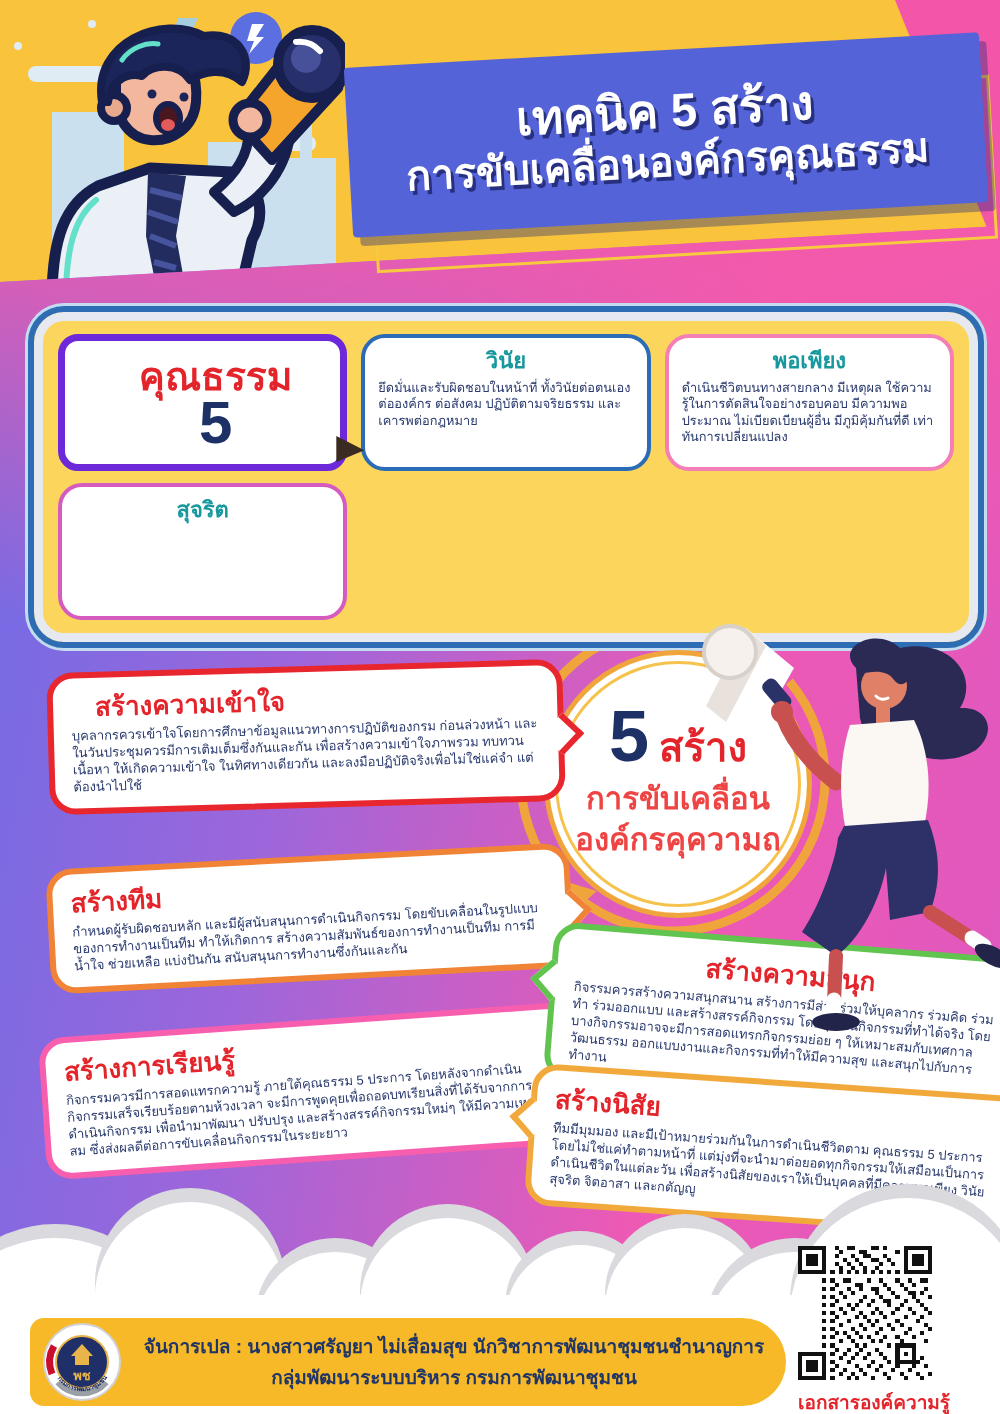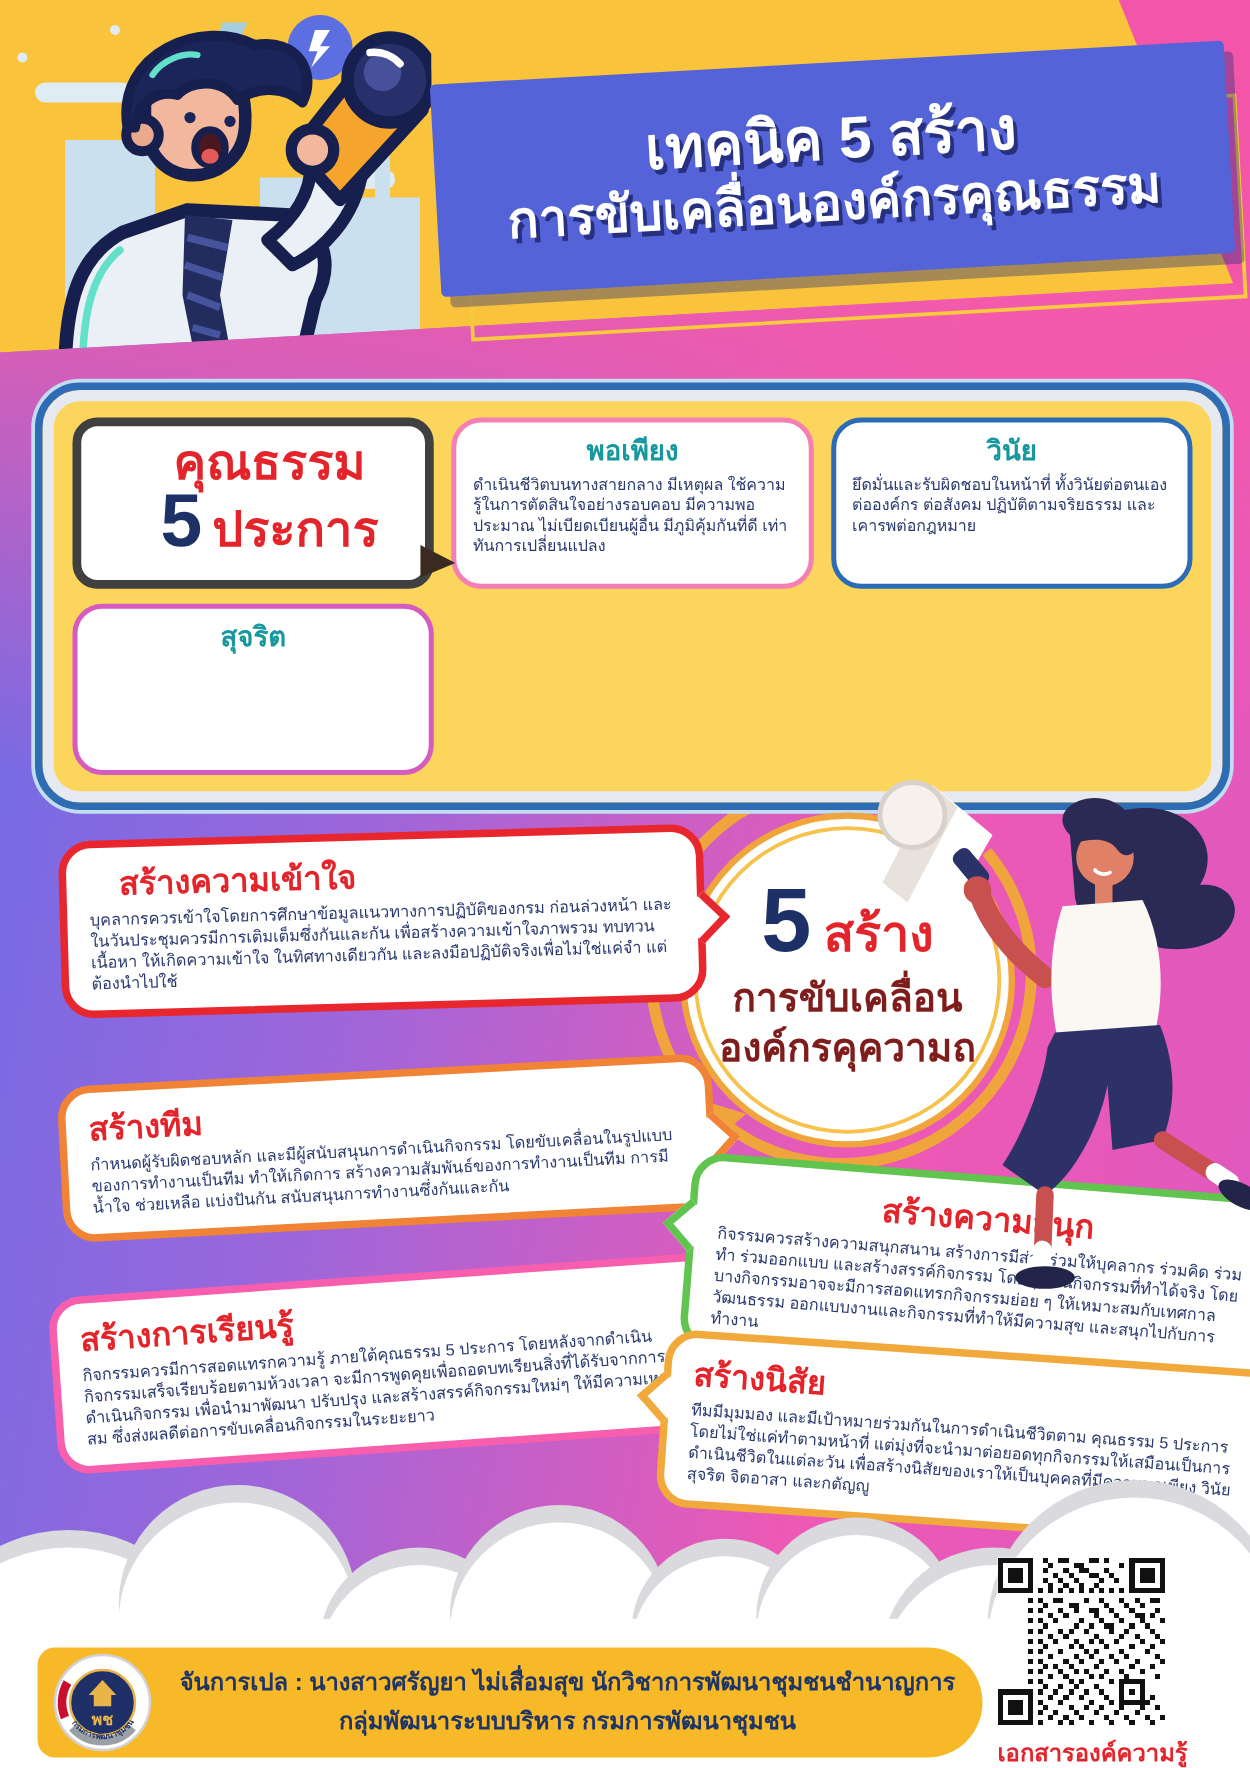--- a/index.html
+++ b/index.html
@@ -26,21 +26,21 @@
           linear-gradient(180deg,rgba(245,90,169,.95) 0px,rgba(245,90,169,0) 430px),
           linear-gradient(100deg,#6E6CE6 0%,#9E66DA 32%,#EE59B4 68%,#DE58C0 100%);
         clip-path:polygon(0 92px,100% 36px,100% 100%,0 100%);}
 
   
   .panel{position:absolute;left:28px;top:306px;width:944px;height:330px;z-index:4;background:#FBD55C;
         border:6px solid #2E6DB4;border-radius:36px;
         box-shadow:0 0 0 3px #C3DCEF, inset 0 0 0 9px #E7E9F1;}
   .panel-grid{position:absolute;inset:22px 24px;display:grid;grid-template-columns:1fr 1fr 1fr;
         grid-template-rows:1fr 1fr;gap:12px 14px;}
-  .qheading{background:#fff;border:7px solid #404040;border-radius:20px;display:flex;flex-direction:column;
+  .qheading{background:#fff;border:7px solid #6d28d9;border-radius:20px;display:flex;flex-direction:column;
         align-items:center;justify-content:center;position:relative;padding-left:26px;}
   .qheading .l1{color:#E3242B;font-size:39px;font-weight:bold;line-height:1.05;}
   .qheading .l2{display:flex;align-items:baseline;gap:8px;}
   .qheading .num{color:#1E3166;font-size:60px;font-weight:bold;line-height:.85;}
   .qheading .w2{color:#E3242B;font-size:39px;font-weight:bold;}
   .qheading .qtail{position:absolute;right:-24px;bottom:2px;width:28px;height:26px;background:#3A2A21;
         clip-path:polygon(0 0,100% 55%,0 100%);}
   .vcard{background:#fff;border-radius:24px;border:4px solid var(--bc);padding:5px 13px 7px;overflow:hidden;}
   .vcard h3{margin:0 0 2px;text-align:center;color:#17989E;font-size:22px;font-weight:bold;}
   .vcard p{margin:0;color:#2A3A6E;font-size:12.8px;line-height:1.27;}
@@ -48,21 +48,21 @@
   .v-purple{--bc:#7A4FC9;} .v-green{--bc:#42A85F;}
 
   
   .swirl{position:absolute;left:505px;top:611px;width:336px;height:336px;z-index:3;}
   .circle5{position:absolute;left:544px;top:650px;width:258px;height:258px;background:#fff;
         border:5px solid #F0A43C;border-radius:50%;z-index:4;display:flex;flex-direction:column;
         align-items:center;justify-content:center;box-shadow:inset 0 0 0 6px #fff,inset 0 0 0 9px #F6C24B;}
   .c-line1{display:flex;align-items:baseline;gap:10px;}
   .c-num{font-size:72px;color:#1E3166;font-weight:bold;line-height:.8;}
   .c-word{font-size:40px;color:#E3242B;font-weight:bold;}
-  .c-line2,.c-line3{font-size:31px;color:#7f1d1d;font-weight:bold;line-height:1.3;}
+  .c-line2,.c-line3{font-size:31px;color:#ef4444;font-weight:bold;line-height:1.3;}
 
   .woman{position:absolute;left:688px;top:610px;width:312px;height:425px;z-index:6;}
 
   
   .bubble{position:absolute;background:#fff;border:6px solid var(--bc);border-radius:26px;
         padding:8px 18px 12px;z-index:5;}
   .bubble h3{margin:0 0 1px;color:#E3242B;font-size:26px;font-weight:bold;}
   .bubble p{margin:0;color:#2A3A6E;font-size:13px;line-height:1.3;}
   .tail{position:absolute;width:24px;height:24px;background:#fff;
         border-right:6px solid var(--bc);border-bottom:6px solid var(--bc);}
@@ -149,31 +149,30 @@
   </div>
 
   <div class="gradient"></div>
 
   <div class="panel">
     <div class="panel-grid">
       <div class="qheading">
         <div class="l1">คุณธรรม</div>
         <div class="l2">
           <span class="num">5</span>
-          <span class="w2">ประการ</span>
         </div>
         <span class="qtail"></span>
+      </div>
+      <div class="vcard v-blue">
+        <h3>วินัย</h3>
+        <p>ยึดมั่นและรับผิดชอบในหน้าที่ ทั้งวินัยต่อตนเอง ต่อองค์กร ต่อสังคม ปฏิบัติตามจริยธรรม และเคารพต่อกฎหมาย</p>
       </div>
       <div class="vcard v-pink">
         <h3>พอเพียง</h3>
         <p>ดำเนินชีวิตบนทางสายกลาง มีเหตุผล ใช้ความรู้ในการตัดสินใจอย่างรอบคอบ มีความพอประมาณ ไม่เบียดเบียนผู้อื่น มีภูมิคุ้มกันที่ดี เท่าทันการเปลี่ยนแปลง</p>
-      </div>
-      <div class="vcard v-blue">
-        <h3>วินัย</h3>
-        <p>ยึดมั่นและรับผิดชอบในหน้าที่ ทั้งวินัยต่อตนเอง ต่อองค์กร ต่อสังคม ปฏิบัติตามจริยธรรม และเคารพต่อกฎหมาย</p>
       </div>
       <div class="vcard v-purplepink">
         <h3>สุจริต</h3>
       </div>
     </div>
   </div>
 
   <svg class="swirl" viewBox="0 0 336 336">
     <circle cx="168" cy="168" r="152" fill="none" stroke="#F0A43C" stroke-width="9" stroke-dasharray="800 160" transform="rotate(-40 168 168)"></circle>
     <polygon points="16,96 58,76 50,118" fill="#F0A43C"></polygon>

